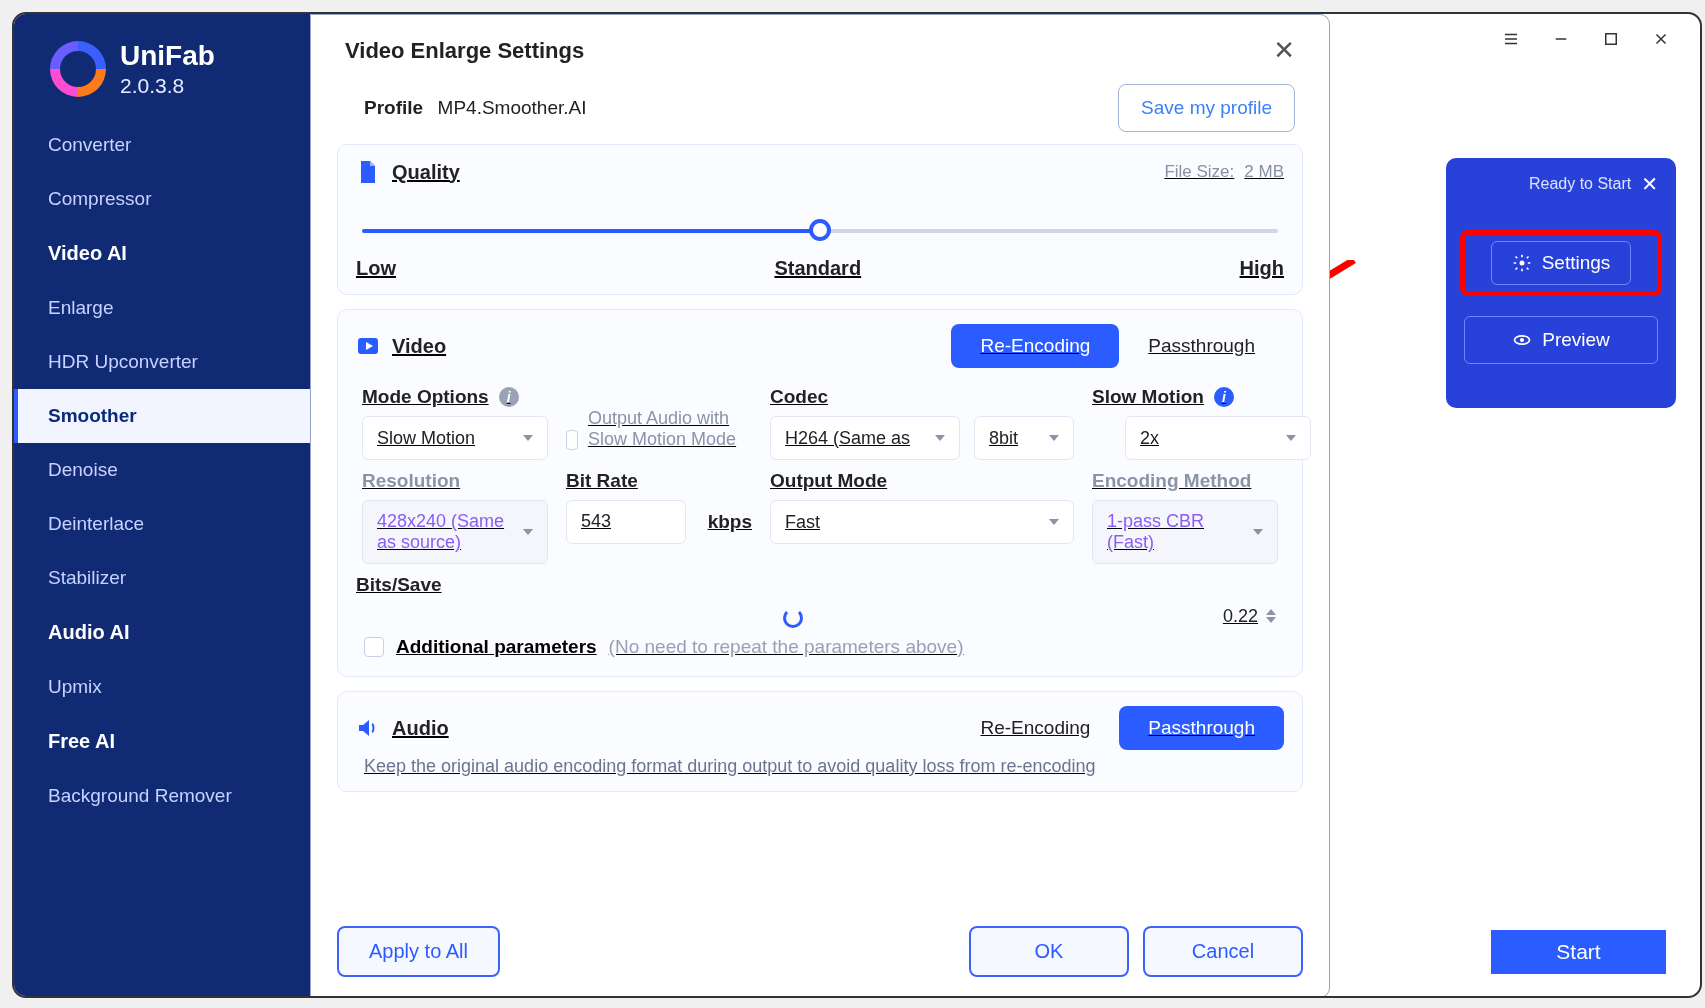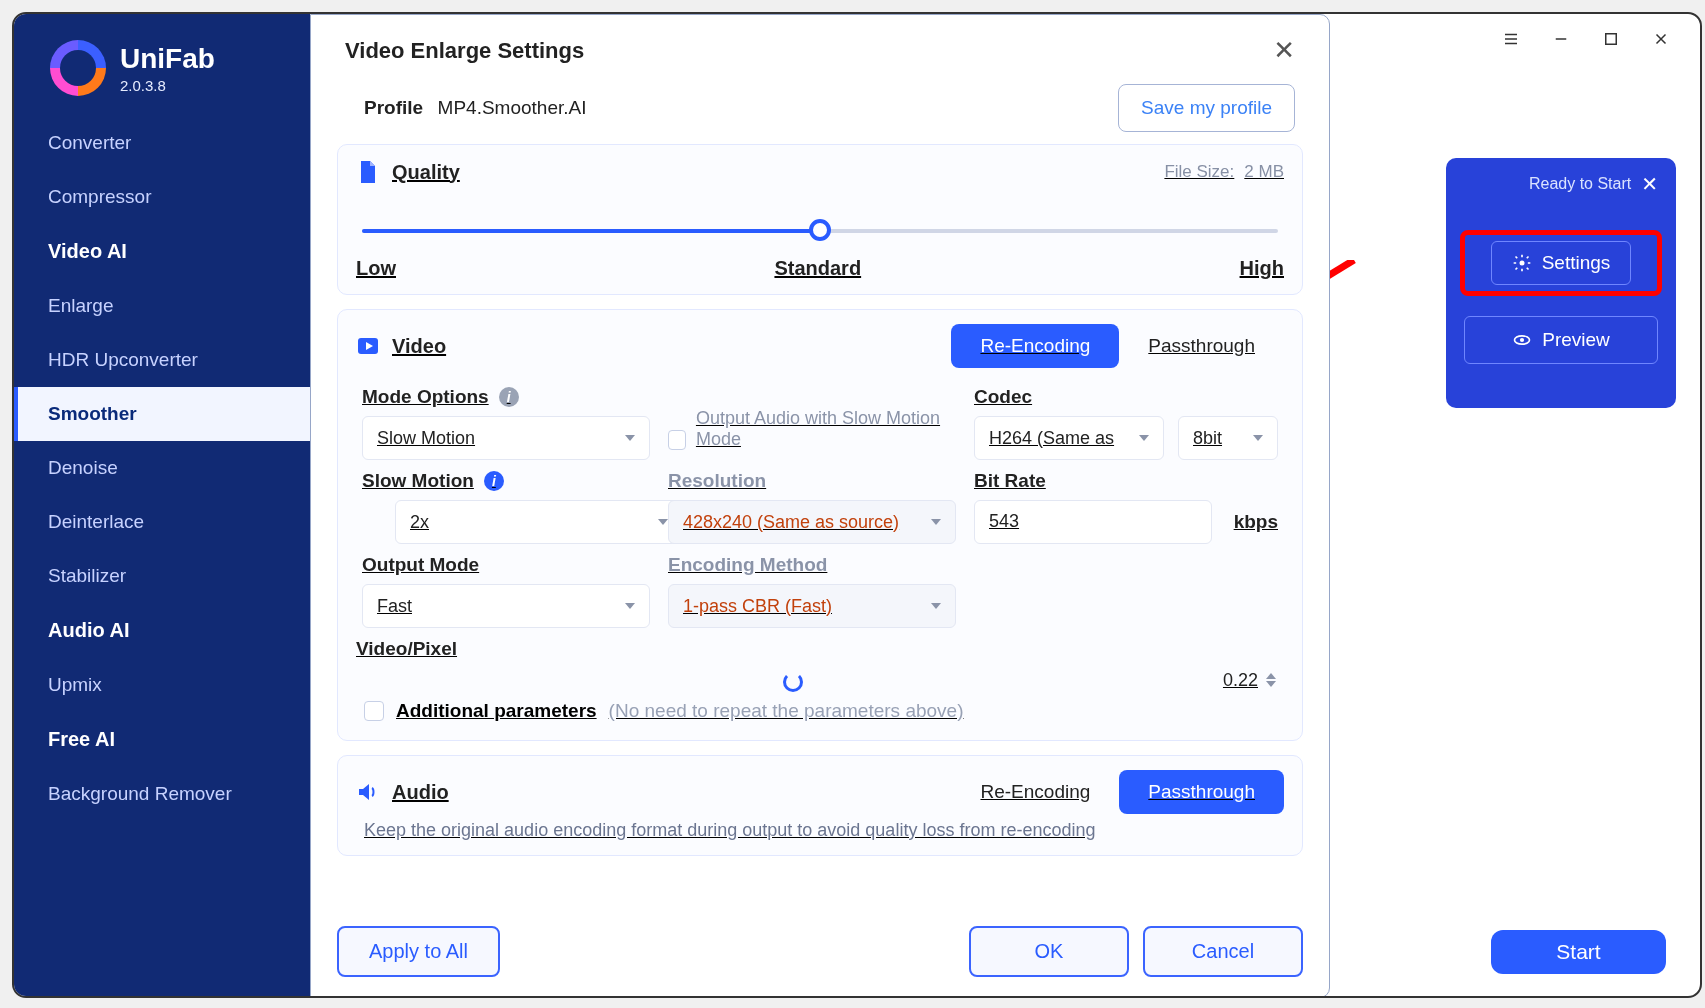--- a/index.html
+++ b/index.html
@@ -22,21 +22,21 @@
   background: #112a74; color: #fff;
 }
 .sidebar-header { display: flex; align-items: center; gap: 14px; padding: 26px 26px 20px 36px; }
 .logo-circle {
   width: 56px; height: 56px; border-radius: 50%;
   background: conic-gradient(#3b5fff 0 90deg, #ff7a1a 90deg 180deg, #ff4dd2 180deg 270deg, #6a5cff 270deg 360deg);
   position: relative;
 }
 .logo-circle::after { content:""; position:absolute; left:10px; top:10px; width:36px; height:36px; border-radius:50%; background:#112a74; }
 .app-name { font-size: 28px; font-weight: 700; color: #fff; }
-.app-ver { font-size: 15px; color: #e6ecff; margin-top: 2px; }
+.app-ver { font-size: 21px; color: #e6ecff; margin-top: 2px; }
 
 .side-items { display: flex; flex-direction: column; }
 .side-item {
   padding: 16px 30px; font-size: 19px; color: #c7d2ff; cursor: pointer;
   border-left: 4px solid transparent;
 }
 .side-item.section { color: #fff; font-weight: 700; font-size: 20px; }
 .side-item.active { background: #f2f5ff; color: #0a2a7a; font-weight: 700; border-left: 4px solid #2a5cff; }
 
 .right-panel {
@@ -49,21 +49,21 @@
   margin: 12px 18px; border: 1px solid #6f86ff; border-radius: 6px;
   display: flex; align-items: center; justify-content: center; gap: 10px;
   padding: 12px 0; font-size: 19px; cursor: pointer; color: #fff;
 }
 .rp-btn svg { width: 20px; height: 20px; }
 .rp-btn.highlight-wrap { border: 5px solid #ff0000; border-radius: 8px; padding: 6px; margin: 20px 14px; }
 .rp-btn.highlight-wrap .rp-btn-inner { border: 1px solid #6f86ff; border-radius: 6px; display: flex; align-items: center; justify-content: center; gap: 10px; padding: 10px 20px; }
 
 .start-btn {
   position: absolute; right: 34px; bottom: 22px; width: 175px; height: 44px;
-  background: #2a5cff; color: #fff; border-radius: 12px; display: flex; align-items: center; justify-content: center;
+  background: #2a5cff; color: #fff; border-radius: 0; display: flex; align-items: center; justify-content: center;
   font-size: 21px; cursor: pointer;
 }
 
 .arrow {
   position: absolute; left: 1130px; top: 246px; width: 220px; height: 120px; pointer-events: none;
 }
 
 .dialog {
   position: absolute; left: 296px; top: 0; width: 1020px; height: 984px;
   background: #fff; border: 1px solid #96a6c8; border-top-right-radius: 10px; border-bottom-right-radius: 10px;
@@ -108,26 +108,26 @@
 .section-lbl.dim { color: #8a93a8; font-weight: 600; }
 .info-icon { width: 20px; height: 20px; border-radius: 50%; background: #9aa3b5; color: #fff; display: inline-flex; align-items: center; justify-content: center; font-style: italic; font-weight: 700; font-size: 14px; }
 .info-icon.blue { background: #2a5cff; }
 
 .ctrl-row { display: flex; gap: 14px; align-items: center; }
 .dropdown, .disabled-dd {
   display: flex; align-items: center; justify-content: space-between;
   border: 1px solid #e3e7f3; border-radius: 6px; padding: 10px 14px; background: #fff;
   font-size: 18px; color: #222; cursor: pointer; min-height: 44px;
 }
-.disabled-dd { background: #f4f6fb; color: #c2410c; cursor: default; }
+.disabled-dd { background: #f4f6fb; color: #8b5cf6; cursor: default; }
 .caret { width: 0; height: 0; border-left: 5px solid transparent; border-right: 5px solid transparent; border-top: 6px solid #8a93a8; }
 .input-txt { border: 1px solid #e3e7f3; border-radius: 6px; padding: 10px 14px; font-size: 18px; color: #222; background: #fff; min-height: 44px; }
 .unit-lbl { font-size: 19px; font-weight: 700; color: #222; margin-left: 8px; }
 .chk { width: 20px; height: 20px; border: 1px solid #c7d0e6; border-radius: 4px; background: #fff; display: inline-block; }
-.grid2 { display: grid; grid-template-columns: 1fr 1fr 1fr; column-gap: 18px; row-gap: 0; padding: 0 6px; }
+.grid2 { display: grid; grid-template-columns: 1fr 1fr 1fr 1fr; column-gap: 18px; row-gap: 0; padding: 0 6px; }
 
 .bits-row { display: flex; align-items: center; justify-content: space-between; padding: 0 8px; }
 .bits-right { display: flex; align-items: center; gap: 8px; color: #222; font-size: 18px; }
 .stepper { display: flex; flex-direction: column; gap: 2px; }
 .stepper .t { width: 0; height: 0; border-left: 5px solid transparent; border-right: 5px solid transparent; border-bottom: 6px solid #8a93a8; }
 .stepper .b { width: 0; height: 0; border-left: 5px solid transparent; border-right: 5px solid transparent; border-top: 6px solid #8a93a8; }
 
 .centered-ring { display: flex; justify-content: center; margin-top: 4px; }
 .ring { width: 20px; height: 20px; border: 3px solid #2a5cff; border-top-color: transparent; border-radius: 50%; }
 
@@ -359,21 +359,21 @@
                 <span>Encoding Method</span>
               </div>
             <div class="disabled-dd" style="width:100%;">
               <span>1-pass CBR (Fast)</span>
               <span class="caret"></span>
             </div>
           </div>
         </div>
 
         <div class="section-lbl" style="margin-top:10px;">
-            <span>Video/Pixel</span>
+            <span>Bits/Save</span>
           </div>
         <div class="bits-row">
           <div class="centered-ring" style="flex:1;">
               <div class="ring"></div>
             </div>
           <div class="bits-right">
             <span>0.22</span>
             <span class="stepper">
                 <span class="t"></span>
                 <span class="b"></span>

